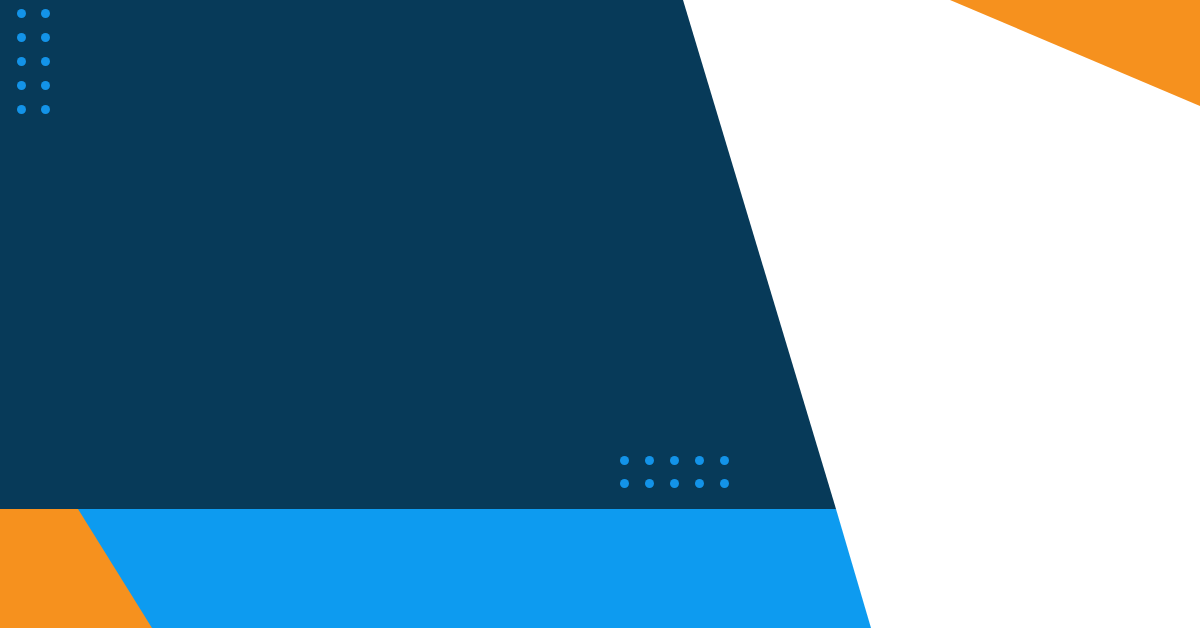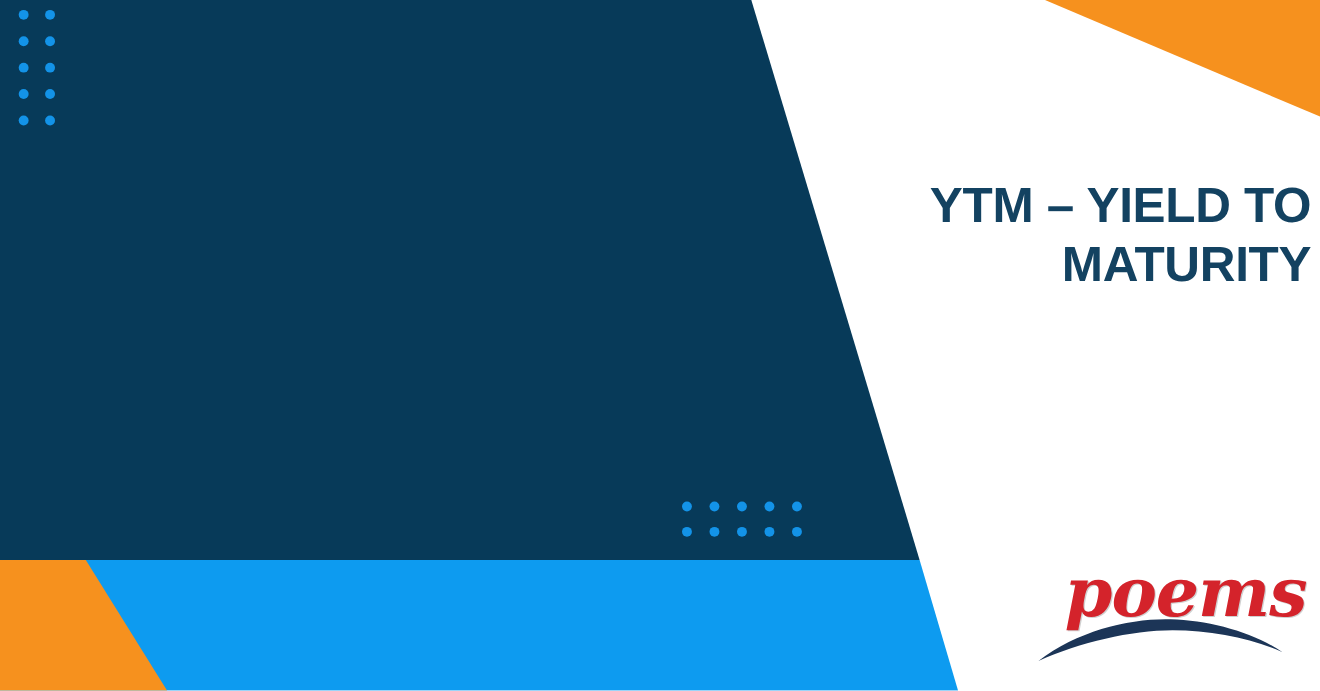--- a/index.html
+++ b/index.html
@@ -181,25 +181,15 @@
     <span class="dot"></span>
     <span class="dot"></span>
     <span class="dot"></span>
     <span class="dot"></span>
     <span class="dot"></span>
     <span class="dot"></span>
     <span class="dot"></span>
   </div>
 
 
-  <h1 id="headline">
-    <span>YTM – YIELD TO</span><br>
-    <span>MATURITY</span>
-  </h1>
 
-  <div id="logo">
-    <div id="logo-wordmark">poems</div>
-    <svg id="logo-swoosh" viewBox="0 0 230 50" preserveAspectRatio="none">
-      <path d="M4,44 C40,16 88,5 124,6 C160,7 200,18 226,36 C200,24 162,16 126,16 C88,16 42,27 4,44 Z" fill="#1C3557"></path>
-    </svg>
-  </div>
 
 </div>
 
 </body></html>

